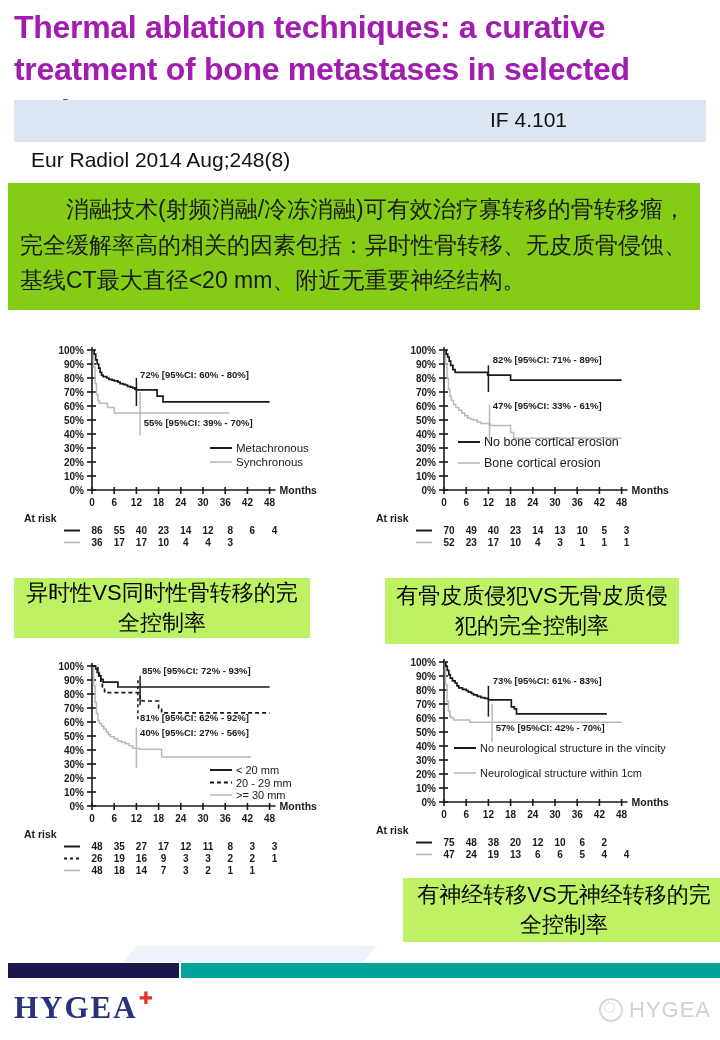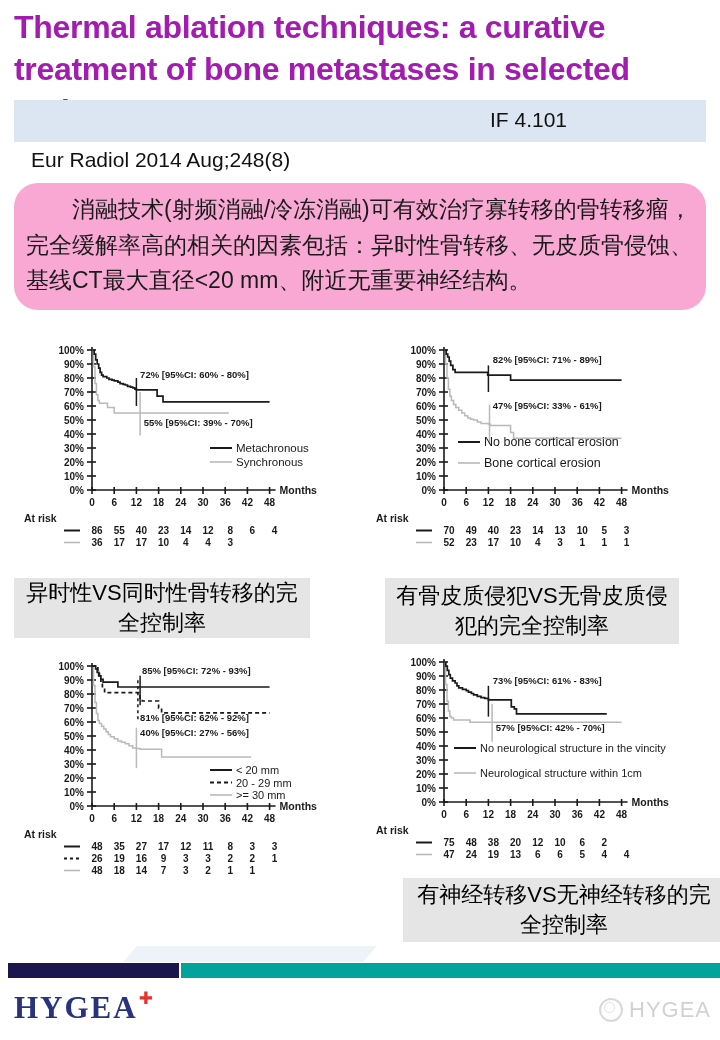--- a/index.html
+++ b/index.html
@@ -3,34 +3,34 @@
 <meta charset="utf-8">
 <style>
   html,body{margin:0;padding:0;background:#fff;}
   #slide{position:relative;width:720px;height:1040px;background:#fff;overflow:hidden;
          font-family:"Liberation Sans","DejaVu Sans",sans-serif;}
   #title{position:absolute;left:14px;top:6px;width:700px;font-size:32px;font-weight:bold;
          line-height:1.32;color:#a21caf;letter-spacing:-0.3px;}
   #journal{position:absolute;left:14px;top:100px;width:692px;height:42px;background:#dce6f2;}
   #journal .cit{position:absolute;left:17px;top:8px;font-size:21px;color:#111;margin-top:40px;}
   #journal .if{position:absolute;left:476px;top:8px;font-size:21px;color:#111;}
-  #abstract{position:absolute;left:14px;top:183px;width:692px;box-sizing:border-box;
-            padding:9px 12px 11px 12px;background:#f9a8d4;font-size:23px;line-height:1.55;
-            color:#1a1a1a;text-indent:2em;border-radius:24px;}
+  #abstract{position:absolute;left:8px;top:183px;width:692px;box-sizing:border-box;
+            padding:9px 12px 11px 12px;background:#84cc16;font-size:23px;line-height:1.55;
+            color:#1a1a1a;text-indent:2em;}
   .chart{position:absolute;width:340px;height:232px;}
   #chart0{left:18px;top:332px;}
   #chart1{left:370px;top:332px;}
   #chart2{left:18px;top:648px;}
   #chart3{left:370px;top:644px;}
   svg{font-family:"Liberation Sans","DejaVu Sans",sans-serif;}
   svg text{fill:#1a1a1a;}
   .tk{font-weight:bold;font-size:10px;}
   .ann{font-weight:bold;font-size:9.5px;}
   .axl{font-weight:bold;font-size:10.5px;}
-  .cap{position:absolute;background:#e5e5e5;display:flex;align-items:center;justify-content:center;
+  .cap{position:absolute;background:#bef264;display:flex;align-items:center;justify-content:center;
        text-align:center;font-size:22px;line-height:1.35;color:#000;padding:2px 6px;box-sizing:border-box;}
   #cap0{left:14px;top:578px;width:296px;height:60px;}
   #cap1{left:385px;top:578px;width:294px;height:66px;}
   #cap2{left:80px;top:892px;width:253px;height:62px;}
   #cap3{left:403px;top:878px;width:322px;height:64px;}
   #decor{position:absolute;left:130px;top:946px;width:240px;height:16px;background:#eef3fa;
          transform:skewX(-40deg);}
   #bar-navy{position:absolute;left:8px;top:963px;width:171px;height:15px;background:#1b164d;}
   #bar-teal{position:absolute;left:181px;top:963px;width:539px;height:15px;background:#02a39a;}
   #logo{position:absolute;left:14px;top:988px;font-family:"Liberation Serif","DejaVu Serif",serif;

